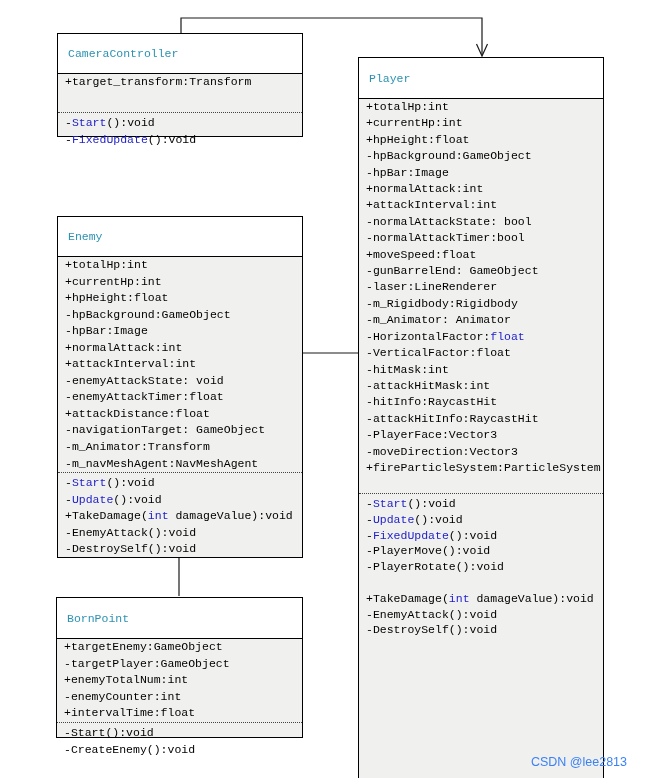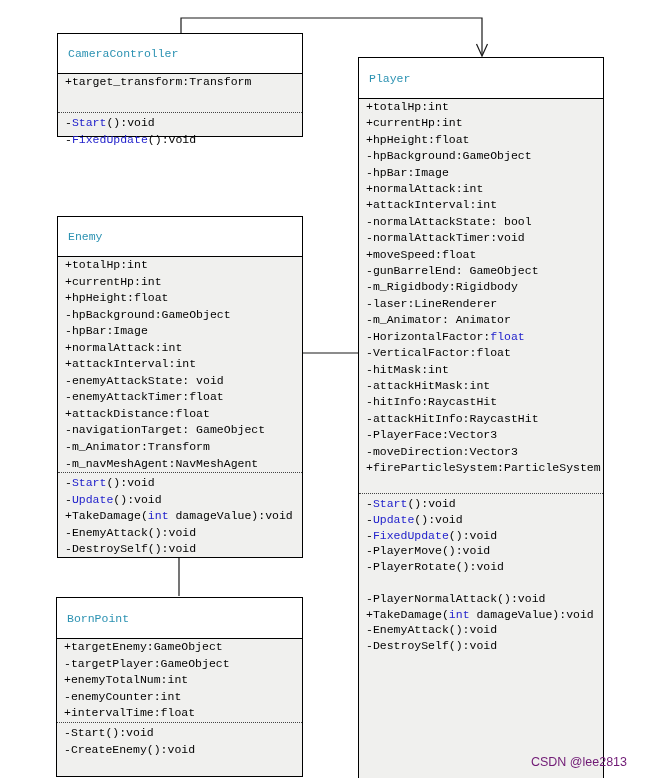--- a/index.html
+++ b/index.html
@@ -70,33 +70,33 @@
   #cls-player  .uml-attrs   { height: 395px; }
   #cls-player  .uml-attrs  .m-row { line-height: 16.4px; }
   #cls-player  .uml-methods .m-row { line-height: 15.8px; }
 
   #cls-enemy    { left: 57px;  top: 185px; width: 246px; height: 342px; margin-top: 31px; }
   #cls-enemy   .uml-title   { height: 40px; }
   #cls-enemy   .uml-attrs   { height: 216px; }
   #cls-enemy   .uml-attrs  .m-row { line-height: 16.55px; }
   #cls-enemy   .uml-methods .m-row { line-height: 16.5px; }
 
-  #cls-born     { left: 56px;  top: 597px; width: 247px; height: 180px; }
+  #cls-born     { left: 56px;  top: 597px; width: 247px; height: 141px; }
   #cls-born    .uml-title   { height: 41px; }
   #cls-born    .uml-attrs   { height: 84px; }
   #cls-born    .uml-attrs  .m-row { line-height: 16.5px; }
   #cls-born    .uml-methods .m-row { line-height: 16.5px; }
 
   .watermark {
     position: absolute;
     right: 18px;
     bottom: 9px;
     font-family: "Liberation Sans", sans-serif;
     font-size: 12.5px;
-    color: #701a75;
+    color: #3b82f6;
     white-space: nowrap;
   }
 </style>
 </head>
 <body>
 
 <div id="canvas">
 
   <svg id="connectors" viewBox="0 0 645 778" xmlns="http://www.w3.org/2000/svg">
 
@@ -130,44 +130,43 @@
     <div class="uml-title">Player</div>
     <div class="uml-attrs">
         <div class="m-row"><span>+totalHp:int</span></div>
         <div class="m-row"><span>+currentHp:int</span></div>
         <div class="m-row"><span>+hpHeight:float</span></div>
         <div class="m-row"><span>-hpBackground:GameObject</span></div>
         <div class="m-row"><span>-hpBar:Image</span></div>
         <div class="m-row"><span>+normalAttack:int</span></div>
         <div class="m-row"><span>+attackInterval:int</span></div>
         <div class="m-row"><span>-normalAttackState: bool</span></div>
-        <div class="m-row"><span>-normalAttackTimer:void</span></div>
+        <div class="m-row"><span>-normalAttackTimer:bool</span></div>
         <div class="m-row"><span>+moveSpeed:float</span></div>
         <div class="m-row"><span>-gunBarrelEnd: GameObject</span></div>
+        <div class="m-row"><span>-laser:LineRenderer</span></div>
         <div class="m-row"><span>-m_Rigidbody:Rigidbody</span></div>
-        <div class="m-row"><span>-laser:LineRenderer</span></div>
         <div class="m-row"><span>-m_Animator: Animator</span></div>
         <div class="m-row"><span>-HorizontalFactor:</span><span class="kw">float</span></div>
         <div class="m-row"><span>-VerticalFactor:float</span></div>
         <div class="m-row"><span>-hitMask:int</span></div>
         <div class="m-row"><span>-attackHitMask:int</span></div>
         <div class="m-row"><span>-hitInfo:RaycastHit</span></div>
         <div class="m-row"><span>-attackHitInfo:RaycastHit</span></div>
         <div class="m-row"><span>-PlayerFace:Vector3</span></div>
         <div class="m-row"><span>-moveDirection:Vector3</span></div>
         <div class="m-row"><span>+fireParticleSystem:ParticleSystem</span></div>
       </div>
     <div class="uml-methods">
         <div class="m-row"><span>-</span><span class="kw">Start</span><span>():void</span></div>
         <div class="m-row"><span>-</span><span class="kw">Update</span><span>():void</span></div>
         <div class="m-row"><span>-</span><span class="kw">FixedUpdate</span><span>():void</span></div>
         <div class="m-row"><span>-PlayerMove():void</span></div>
         <div class="m-row"><span>-PlayerRotate():void</span></div>
         <div class="m-row">&nbsp;</div>
-        <div class="m-row"><span>-PlayerNormalAttack():void</span></div>
         <div class="m-row"><span>+TakeDamage(</span><span class="kw">int</span><span> damageValue):void</span></div>
         <div class="m-row"><span>-EnemyAttack():void</span></div>
         <div class="m-row"><span>-DestroySelf():void</span></div>
       </div>
   </div>
 
   <div id="cls-enemy" class="uml-box">
     <div class="uml-title">Enemy</div>
     <div class="uml-attrs">
         <div class="m-row"><span>+totalHp:int</span></div>

